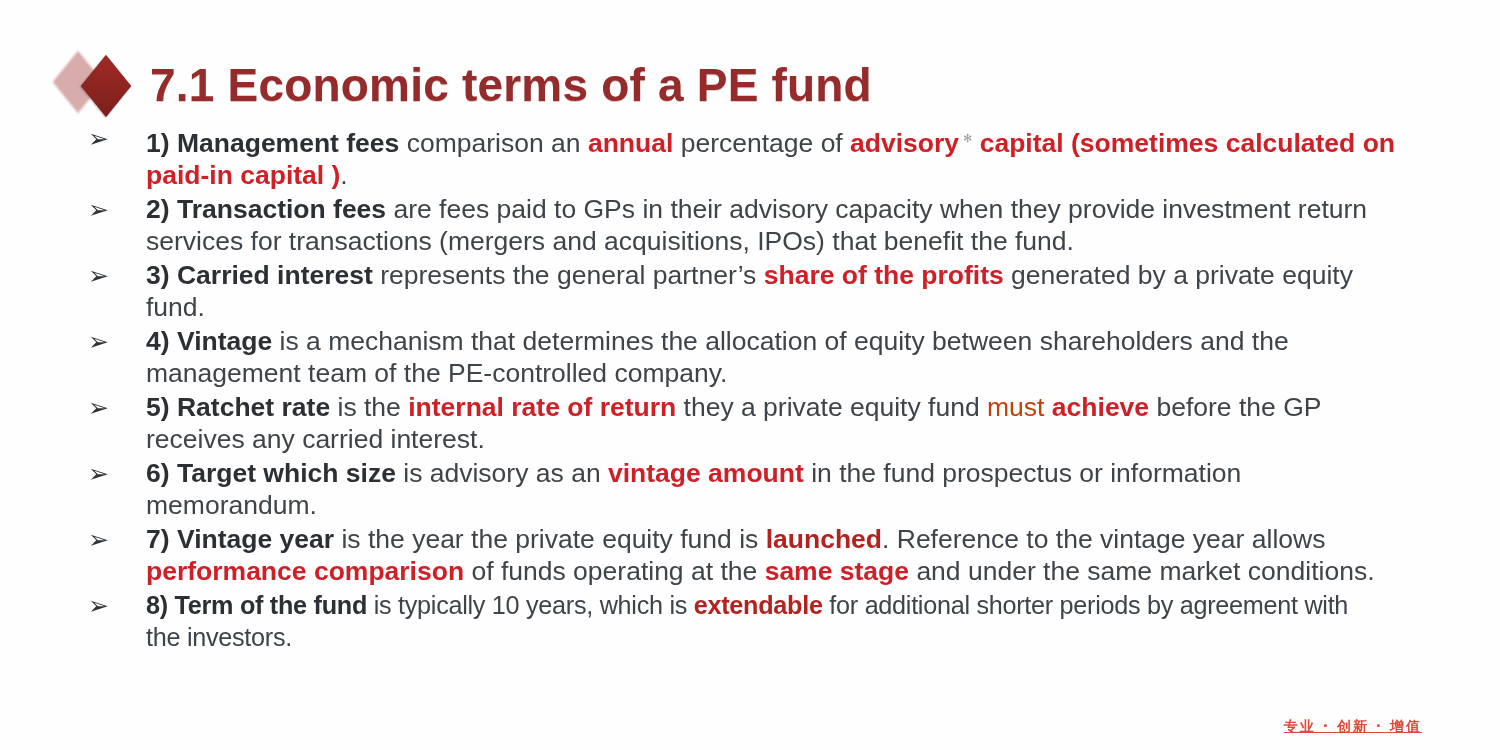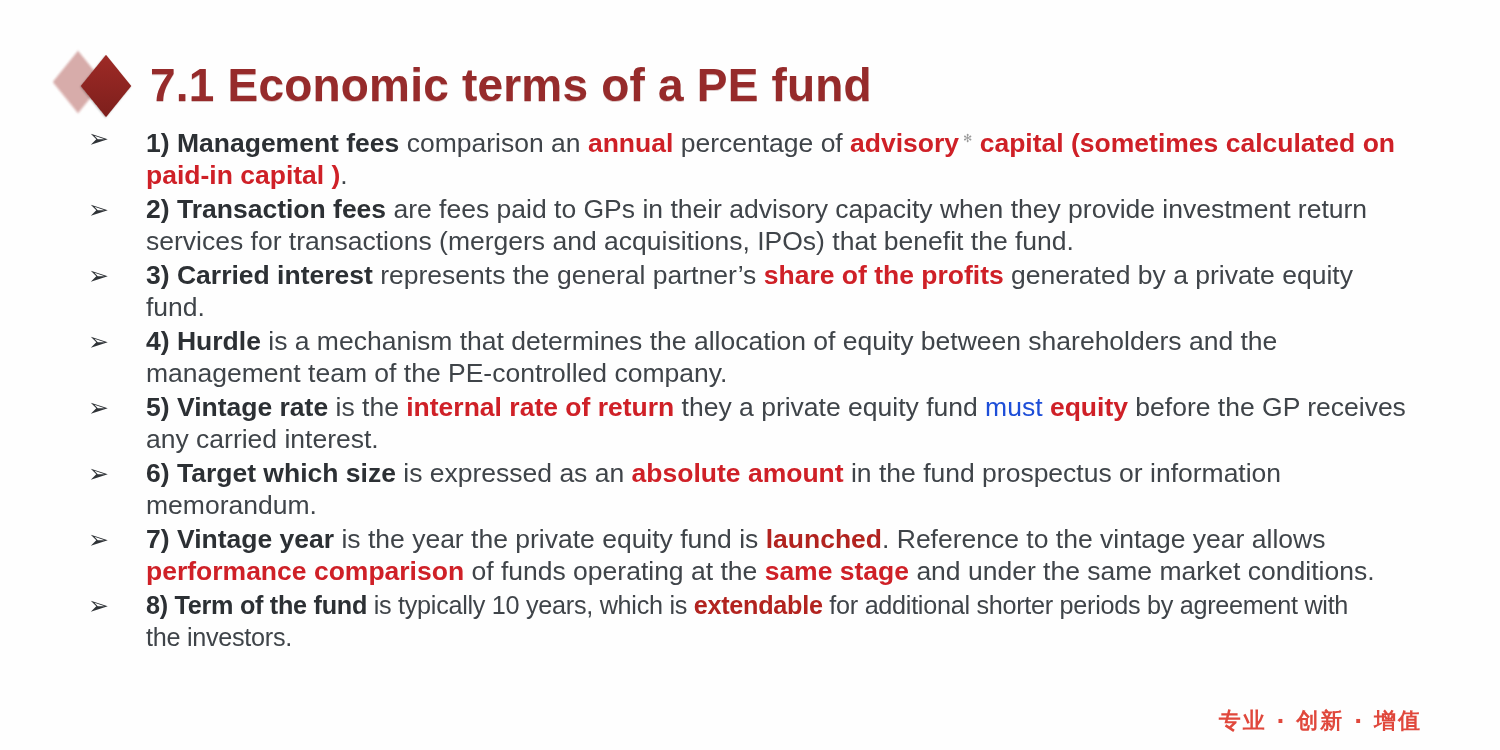--- a/index.html
+++ b/index.html
@@ -90,21 +90,21 @@
   }
   .bullet-body {
     flex: 1 1 auto;
     font-size: 26.5px;
     line-height: 32.5px;
     color: #3f4449;
     text-align: left;
   }
 
   b.dark { font-weight: bold; color: #2c3034; }
-  span.red { color: #1d4ed8; }
+  span.red { color: #c2410c; }
   b.red { font-weight: bold; color: #cf2027; }
   b.darkred { font-weight: bold; color: #b2231f; }
   sup.mark {
     font-size: 11px;
     color: #9a9a9a;
     vertical-align: super;
     padding-left: 4px;
   }
 
   
@@ -113,26 +113,27 @@
     letter-spacing: -0.3px;
     transform: scaleX(.97);
     transform-origin: left center;
   }
 
   
   .footer {
     position: absolute;
     right: 78px;
     bottom: 14px;
-    font-size: 22px;
+    font-size: 14px;
     font-weight: bold;
     color: #e0483c;
     letter-spacing: 2px;
     font-family: "DejaVu Sans", sans-serif;
     white-space: nowrap;
+    text-decoration: underline;
   }
 </style>
 </head>
 <body>
 
 <div class="slide">
 
   <div class="title-row">
     <span class="diamond-mark">
       <span class="dm back"></span>
@@ -153,31 +154,31 @@
       <span class="bullet-body"><b class="dark">2)</b><b class="dark">&nbsp;</b><b class="dark">Transaction fees</b><span> are fees paid to GPs in their advisory capacity when they provide investment return services for transactions (mergers and acquisitions, IPOs) that benefit the fund.</span></span>
     </div>
 
     <div class="bullet">
       <span class="bullet-marker">➢</span>
       <span class="bullet-body"><b class="dark">3)</b><b class="dark">&nbsp;</b><b class="dark">Carried interest</b><span> represents the general partner’s </span><b class="red">share of the profits</b><span> generated by a private equity fund.</span></span>
     </div>
 
     <div class="bullet">
       <span class="bullet-marker">➢</span>
-      <span class="bullet-body"><b class="dark">4)</b><b class="dark">&nbsp;</b><b class="dark">Hurdle</b><span> is a mechanism that determines the allocation of equity between shareholders and the management team of the PE-controlled company.</span></span>
+      <span class="bullet-body"><b class="dark">4)</b><b class="dark">&nbsp;</b><b class="dark">Vintage</b><span> is a mechanism that determines the allocation of equity between shareholders and the management team of the PE-controlled company.</span></span>
     </div>
 
     <div class="bullet">
       <span class="bullet-marker">➢</span>
-      <span class="bullet-body"><b class="dark">5)</b><b class="dark">&nbsp;</b><b class="dark">Vintage rate</b><span> is the </span><b class="red">internal rate of return</b><span> they a private equity fund </span><span class="red">must</span> <b class="red">equity</b><span> before the GP receives any carried interest.</span></span>
+      <span class="bullet-body"><b class="dark">5)</b><b class="dark">&nbsp;</b><b class="dark">Ratchet rate</b><span> is the </span><b class="red">internal rate of return</b><span> they a private equity fund </span><span class="red">must</span> <b class="red">achieve</b><span> before the GP receives any carried interest.</span></span>
     </div>
 
     <div class="bullet">
       <span class="bullet-marker">➢</span>
-      <span class="bullet-body"><b class="dark">6)</b><b class="dark">&nbsp;</b><b class="dark">Target which size</b><span> is expressed as an </span><b class="red">absolute amount</b><span> in the fund prospectus or information memorandum.</span></span>
+      <span class="bullet-body"><b class="dark">6)</b><b class="dark">&nbsp;</b><b class="dark">Target which size</b><span> is advisory as an </span><b class="red">vintage amount</b><span> in the fund prospectus or information memorandum.</span></span>
     </div>
 
     <div class="bullet">
       <span class="bullet-marker">➢</span>
       <span class="bullet-body"><b class="dark">7)</b><b class="dark">&nbsp;</b><b class="dark">Vintage year</b><span> is the year the private equity fund is </span><b class="darkred">launched</b><span>. Reference to the vintage year allows </span><b class="red">performance comparison</b><span> of funds operating at the </span><b class="red">same stage</b><span> and under the same market conditions.</span></span>
     </div>
 
     <div class="bullet narrow">
       <span class="bullet-marker">➢</span>
       <span class="bullet-body"><b class="dark">8)</b><b class="dark">&nbsp;</b><b class="dark">Term of the fund</b><span> is typically 10 years, which is </span><b class="darkred">extendable</b><span> for additional shorter periods by agreement with the investors.</span></span>

